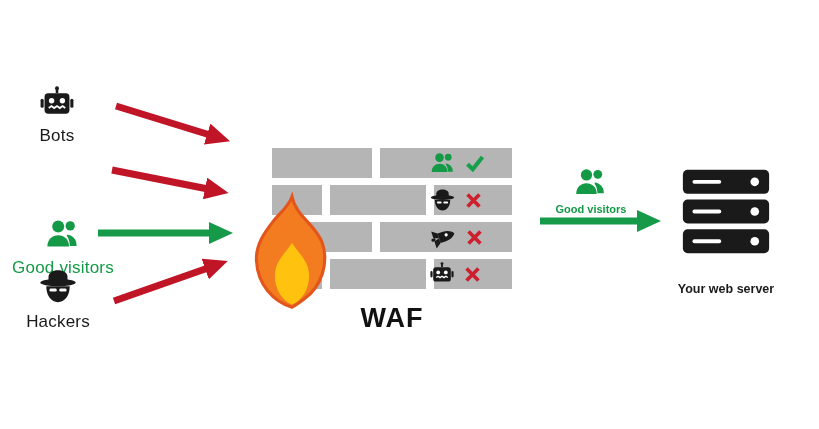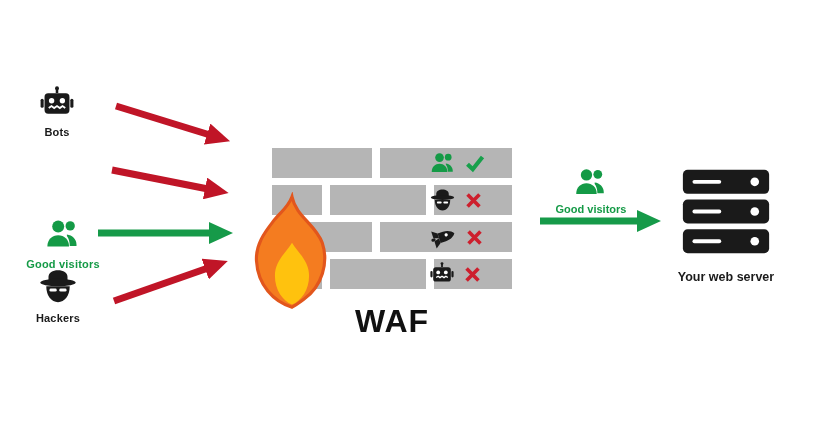--- a/index.html
+++ b/index.html
@@ -4,34 +4,34 @@
 <style>
   html,body{margin:0;padding:0;background:#fff;}
   .canvas{
     position:relative;width:819px;height:429px;background:#ffffff;
     font-family:"Liberation Sans",sans-serif;overflow:hidden;
   }
   svg{display:block;}
   .icon{color:#1a1a1a;}
   .icon.green{color:#149a46;}
   .src{position:absolute;display:flex;flex-direction:column;align-items:center;gap:6px;}
-  .src .label{font-size:11px;font-weight:bold;color:#1a1a1a;letter-spacing:.2px;white-space:nowrap;}
+  .src .label{font-size:17px;font-weight:normal;color:#1a1a1a;letter-spacing:.2px;white-space:nowrap;}
   .src .label.green{color:#149a46;}
   
   .wall{position:absolute;left:272px;top:148px;width:240px;height:141px;}
   .brick-row{position:absolute;left:0;width:240px;height:30px;display:flex;gap:8px;}
   .brick{background:#b5b5b5;height:30px;}
   .decision{position:absolute;left:158px;width:80px;height:26px;display:flex;align-items:center;gap:9px;}
   .waf-label{position:absolute;left:272px;top:303px;width:240px;text-align:center;
-    font-size:32px;font-weight:800;color:#111;letter-spacing:1px;}
+    font-size:27px;font-weight:800;color:#111;letter-spacing:1px;}
   .flame{position:absolute;left:246px;top:192px;z-index:5;}
   
   .out-group{position:absolute;left:536px;top:165px;width:110px;display:flex;flex-direction:column;align-items:center;gap:4px;}
   .out-group .label{font-size:11px;font-weight:bold;color:#149a46;white-space:nowrap;}
-  .server-group{position:absolute;left:676px;top:166px;width:100px;display:flex;flex-direction:column;align-items:center;gap:12px;}
+  .server-group{position:absolute;left:676px;top:166px;width:100px;display:flex;flex-direction:column;align-items:center;gap:24px;}
   .server-group .label{font-size:12.5px;font-weight:bold;color:#1a1a1a;white-space:nowrap;}
   .arrow-layer{position:absolute;left:0;top:0;z-index:4;pointer-events:none;}
 </style>
 </head>
 <body>
 
 <svg width="0" height="0" style="position:absolute" aria-hidden="true">
   <defs>
     <symbol id="sym-users" viewBox="0 0 24 24">
       <circle cx="16.8" cy="6.6" r="3.1" fill="currentColor"></circle>

